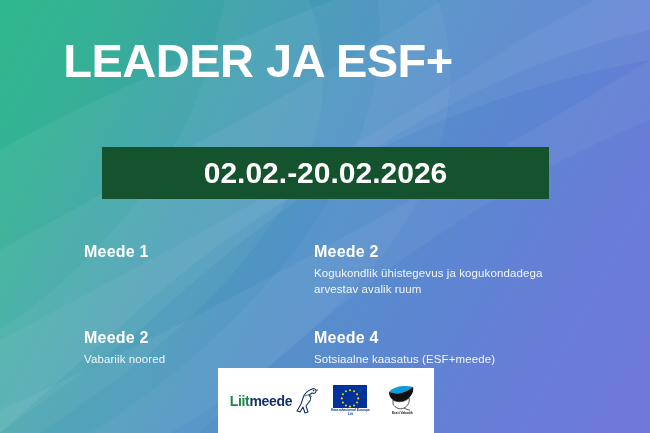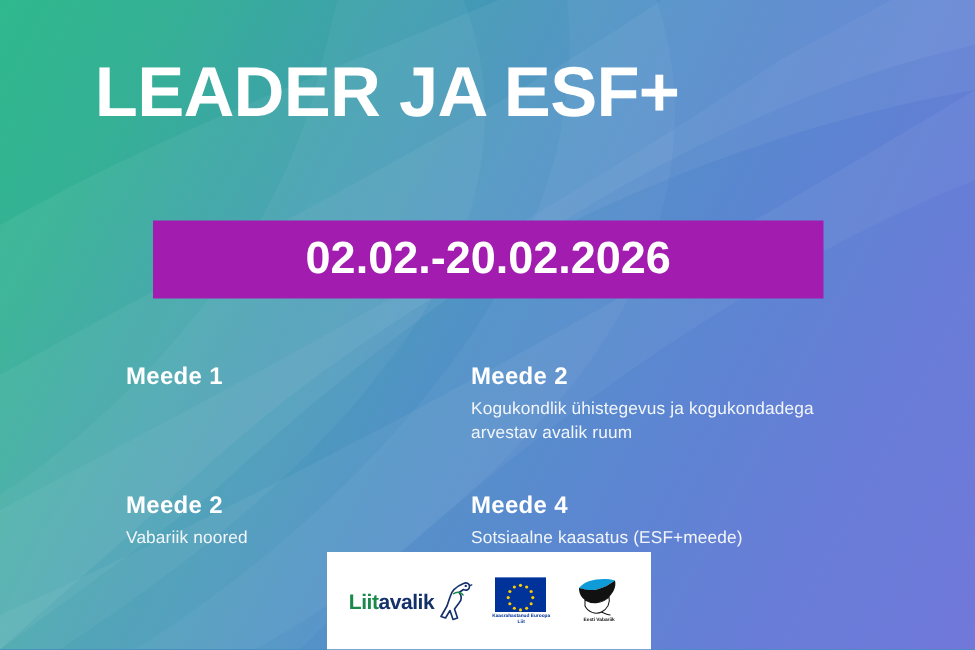--- a/index.html
+++ b/index.html
@@ -17,21 +17,21 @@
 
   
   .title-wrap{position:absolute;left:0;top:36px;width:516px;text-align:center;}
   .t1{font-size:47px;line-height:50px;font-weight:bold;color:#ffffff;
       letter-spacing:-0.5px;margin:0;}
   .t2{font-size:47px;line-height:48px;font-weight:bold;color:#0e3f82;
       letter-spacing:-0.5px;margin:0;}
 
   
   .date-box{position:absolute;left:102px;top:147px;width:447px;height:52px;
-            background:#a21caf;display:flex;align-items:center;justify-content:center;}
+            background:#14532d;display:flex;align-items:center;justify-content:center;}
   .date-box span{color:#ffffff;font-size:30px;font-weight:bold;letter-spacing:0px;}
 
   
   .measures{position:absolute;left:84px;top:215px;width:500px;
             display:grid;grid-template-columns:230px 270px;grid-auto-rows:auto;
             row-gap:32px;margin-top:28px;}
   .m-title{color:#ffffff;font-size:16px;font-weight:bold;margin:0 0 4px 0;letter-spacing:0.2px;}
   .m-desc{color:#f2f6fa;font-size:11.5px;line-height:16px;margin:0;letter-spacing:0.1px;}
 
   
@@ -86,21 +86,21 @@
     <div>
       <p class="m-title">Meede 4</p>
       <p class="m-desc">Sotsiaalne kaasatus (ESF+meede)</p>
     </div>
   </div>
 
   <div class="logobar">
 
     <div class="logo-kirde">
       <div class="kirde-text">
-        <span class="kirde-a">Liit</span><span class="kirde-b">avalik</span>
+        <span class="kirde-a">Liit</span><span class="kirde-b">meede</span>
       </div>
       <svg width="26" height="30" viewBox="0 0 26 30">
         <path d="M20,3 C22,2 24,3 24,5 C24,7 22,8 20,7 L17,9 C19,11 19,14 17,16 L14,20 L16,26 L13,27 L11,21 L8,26 L5,25 L9,18 L11,12 C12,8 15,5 20,3 Z" fill="none" stroke="#14306b" stroke-width="1.1" stroke-linejoin="round"></path>
         <circle cx="21.5" cy="4.6" r="0.8" fill="#14306b"></circle>
         <path d="M24,4.4 L26,3.8" stroke="#14306b" stroke-width="0.9"></path>
         <path d="M13,10 C16,8 19,9 20,11" fill="none" stroke="#1a8a4a" stroke-width="1"></path>
       </svg>
     </div>
 
     <div class="logo-col">

